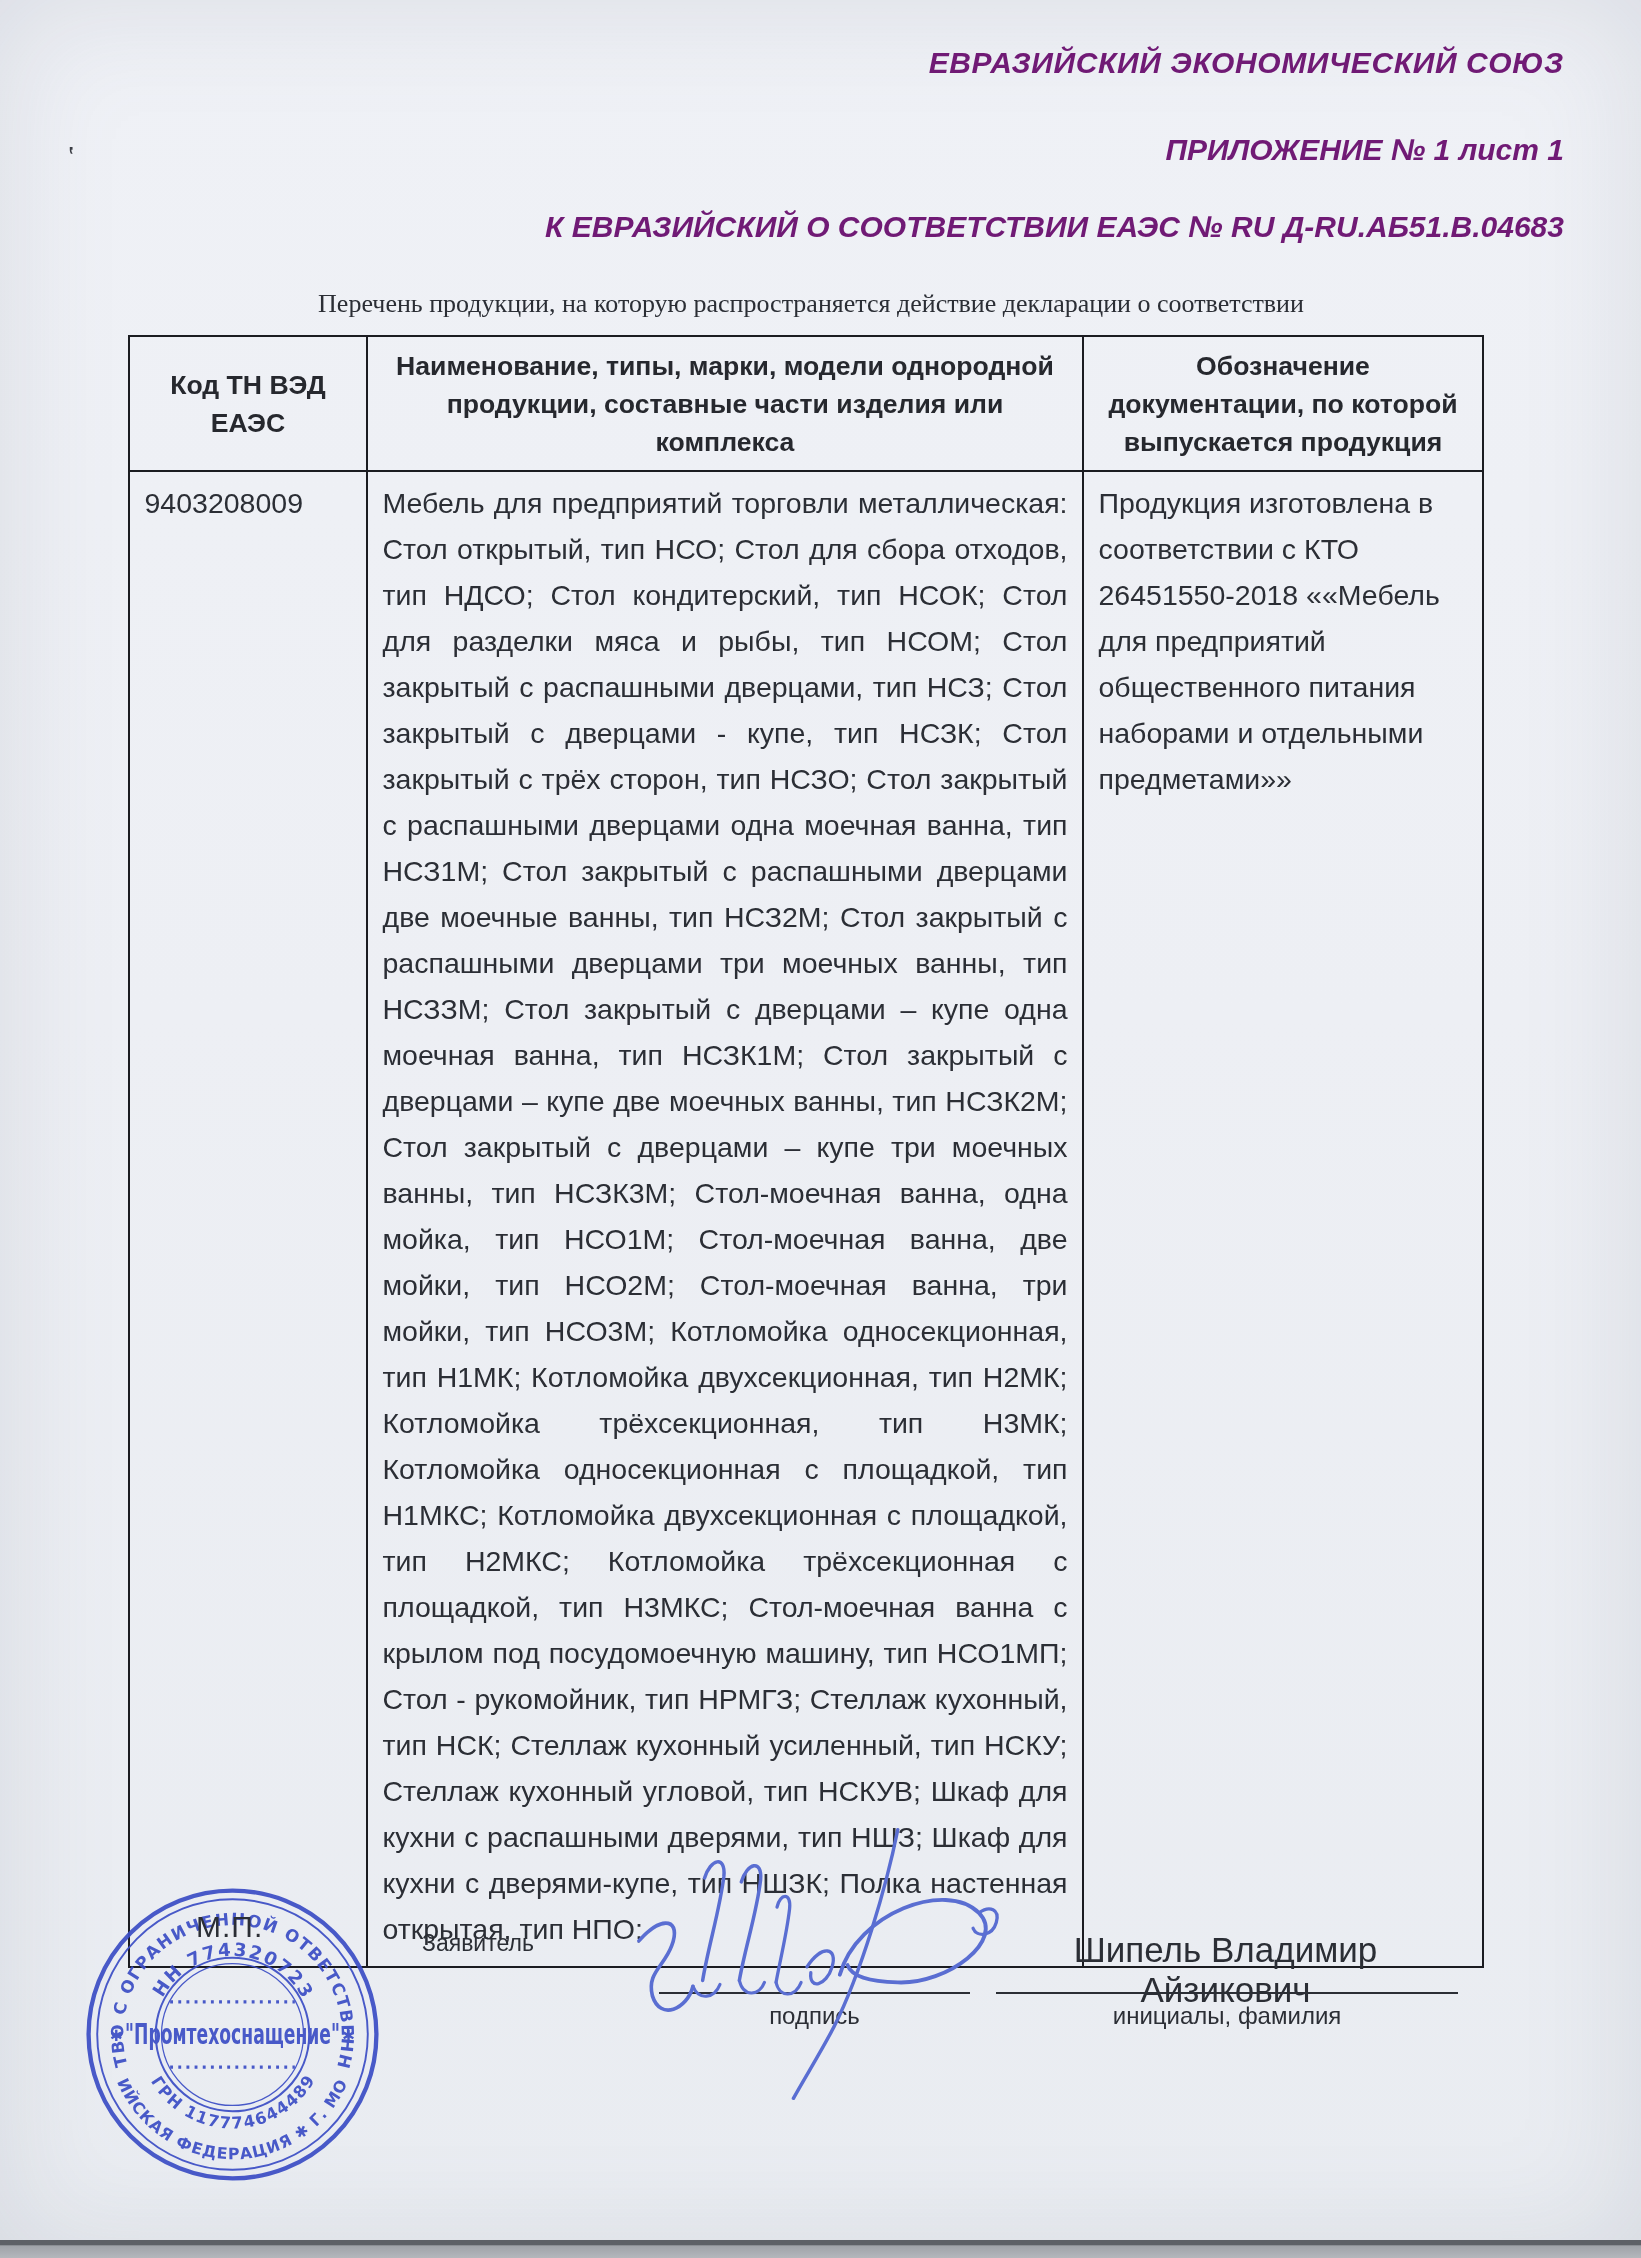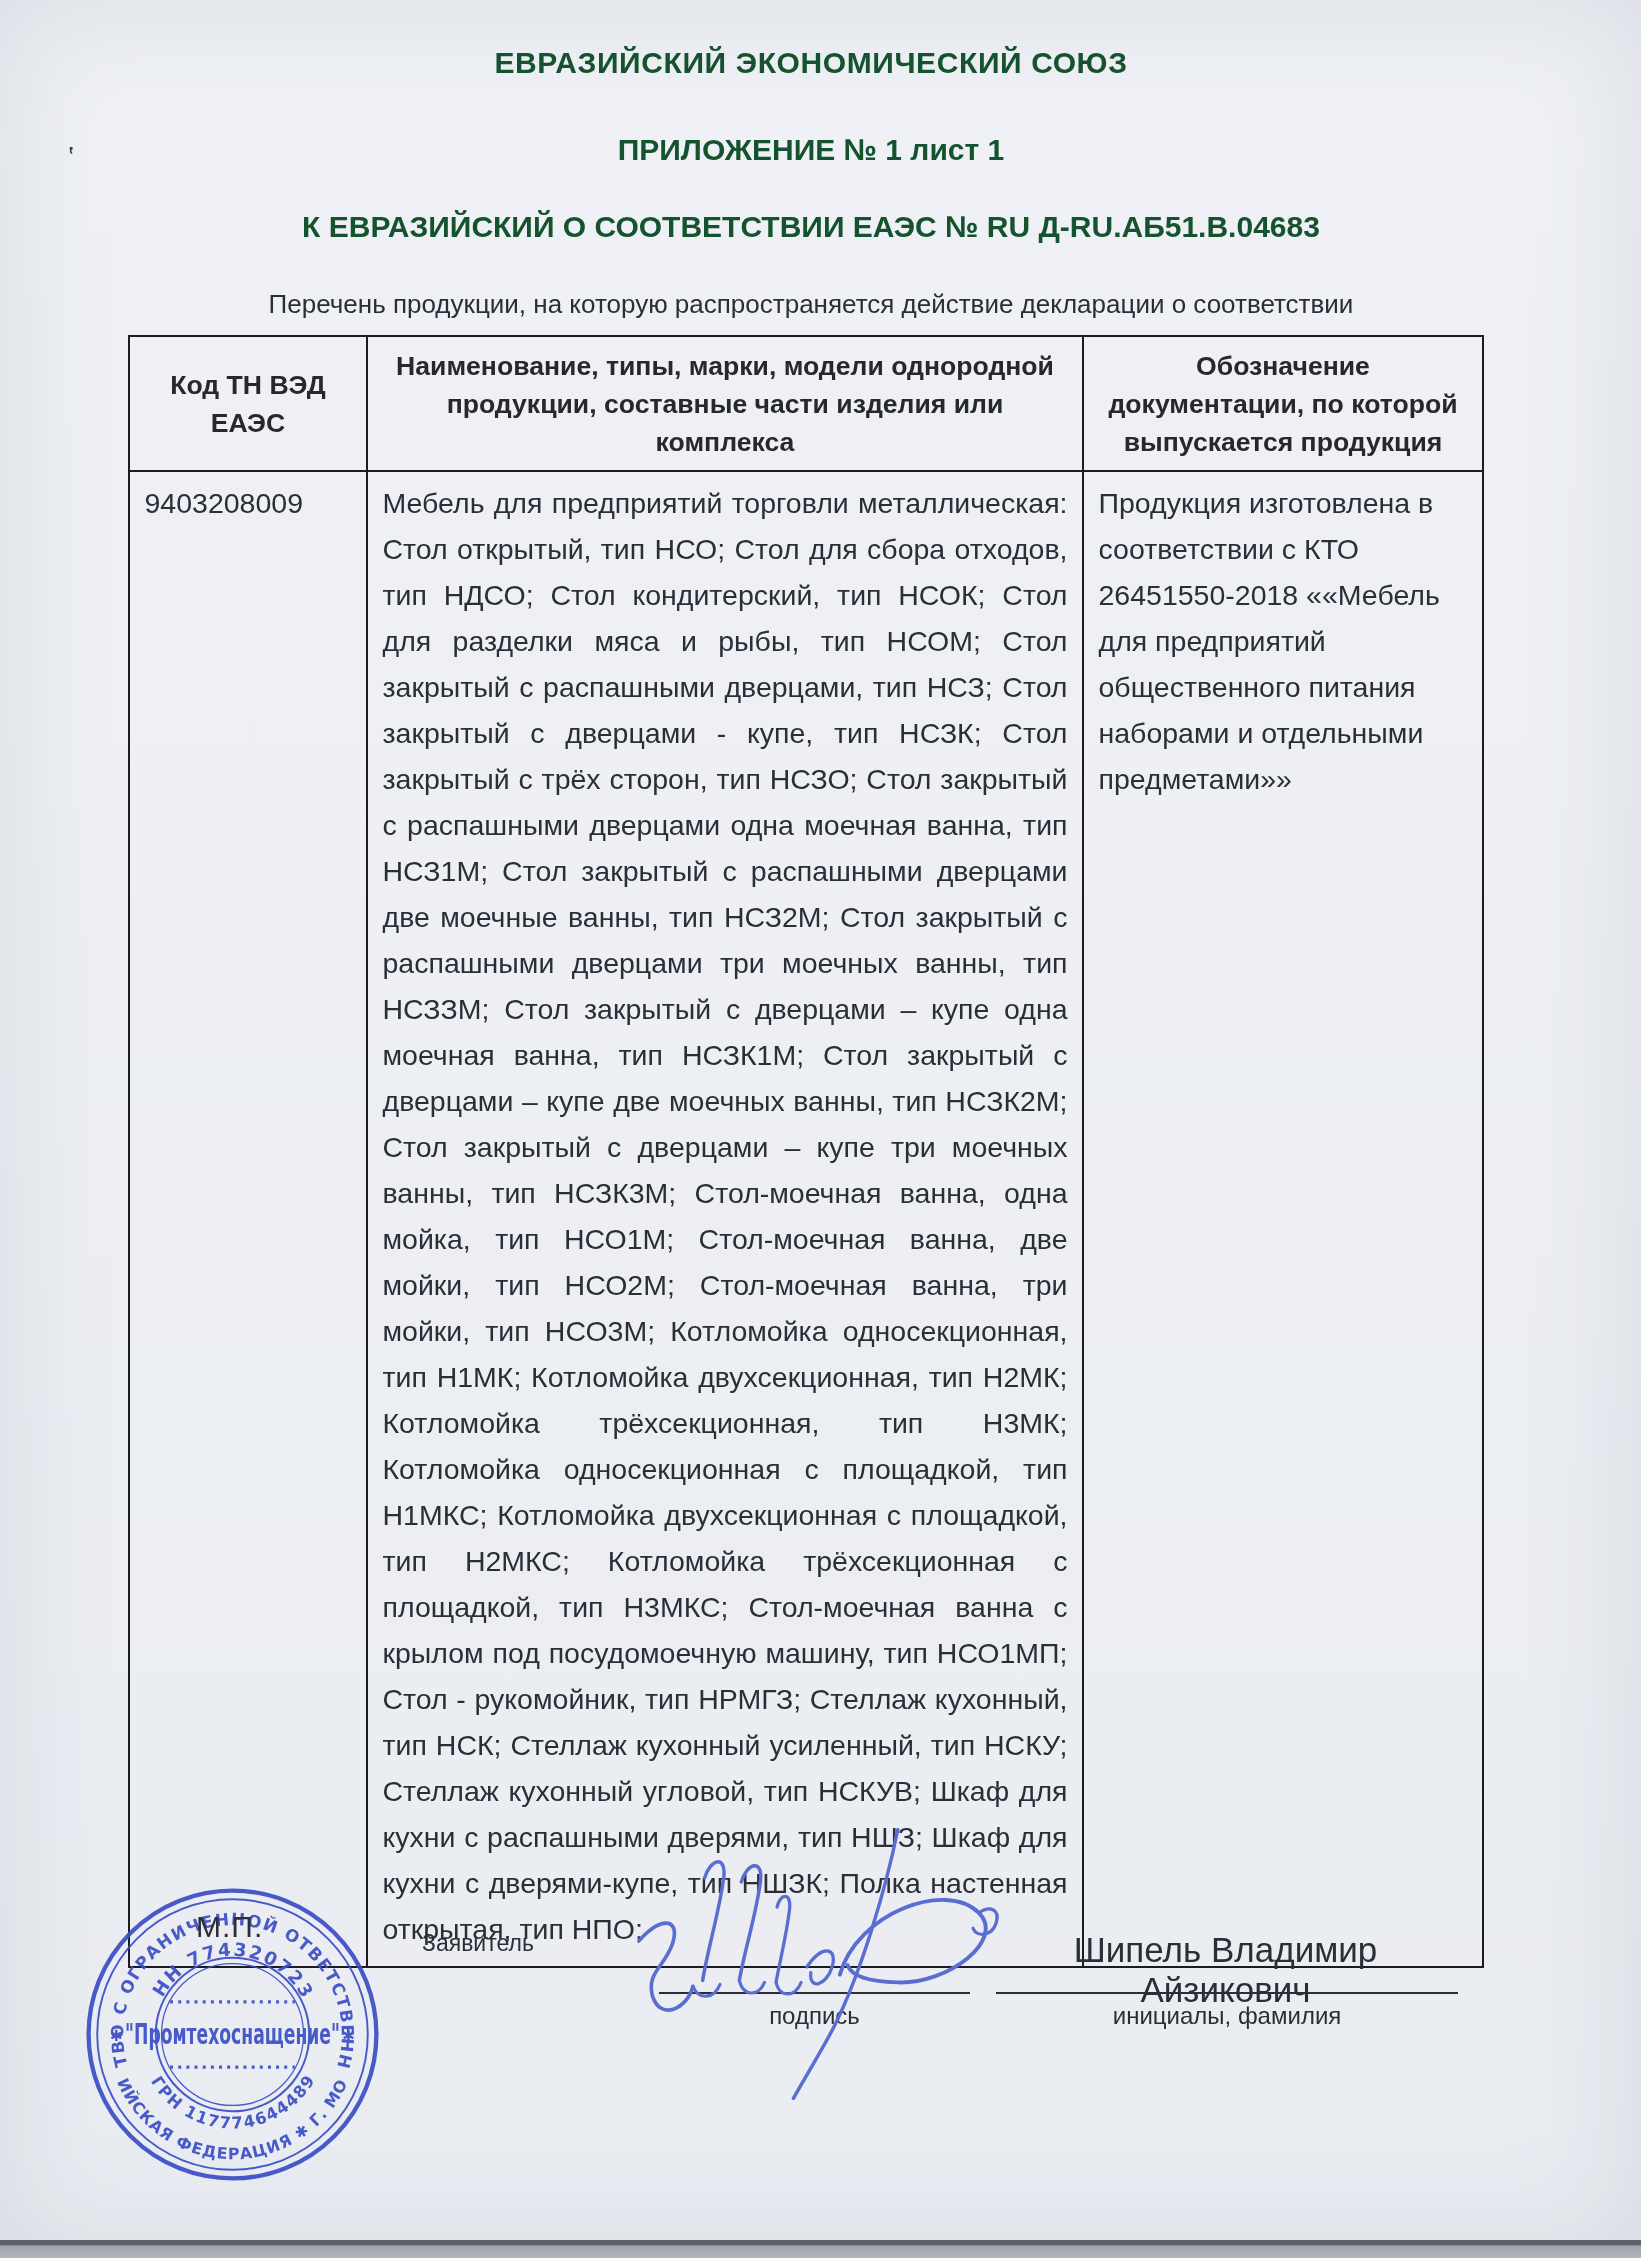--- a/index.html
+++ b/index.html
@@ -2,25 +2,25 @@
 <html><head>
 <meta charset="utf-8">
 <style>
   html,body{margin:0;padding:0;}
   body{
     width:1641px;height:2258px;position:relative;overflow:hidden;
     background:linear-gradient(180deg,#eff1f6 0%,#edeff4 45%,#e9ecf1 100%);
     font-family:"Liberation Sans",sans-serif;color:#2b2e35;
   }
   .vignette{position:absolute;inset:0;box-shadow:inset 0 0 116px rgba(120,128,145,.18);pointer-events:none;}
-  .title{position:absolute;left:58px;width:1506px;text-align:center;font-weight:bold;color:#14532d;}
+  .title{position:absolute;left:58px;width:1506px;text-align:right;font-weight:bold;color:#701a75;font-style:italic;}
   .t1{top:46px;font-size:30px;letter-spacing:0.6px;}
   .t2{top:133px;font-size:30px;}
   .t3{top:210px;font-size:30px;}
-  .subtitle{position:absolute;top:289px;left:58px;width:1506px;text-align:center;font-size:26px;color:#2b2e35;}
+  .subtitle{position:absolute;top:289px;left:58px;width:1506px;text-align:center;font-size:26px;color:#2b2e35;font-family:Liberation Serif, serif;}
   .stray{position:absolute;top:141px;left:68px;font-size:29px;color:#3a3d44;}
 
   table.decl{
     position:absolute;top:335px;left:128px;width:1354px;
     border-collapse:collapse;table-layout:fixed;
   }
   table.decl th,table.decl td{border:2.4px solid #1b1c21;}
   table.decl th{
     font-size:26.6px;line-height:38px;font-weight:bold;text-align:center;
     padding:9.7px 13.5px;vertical-align:middle;color:#26282e;

